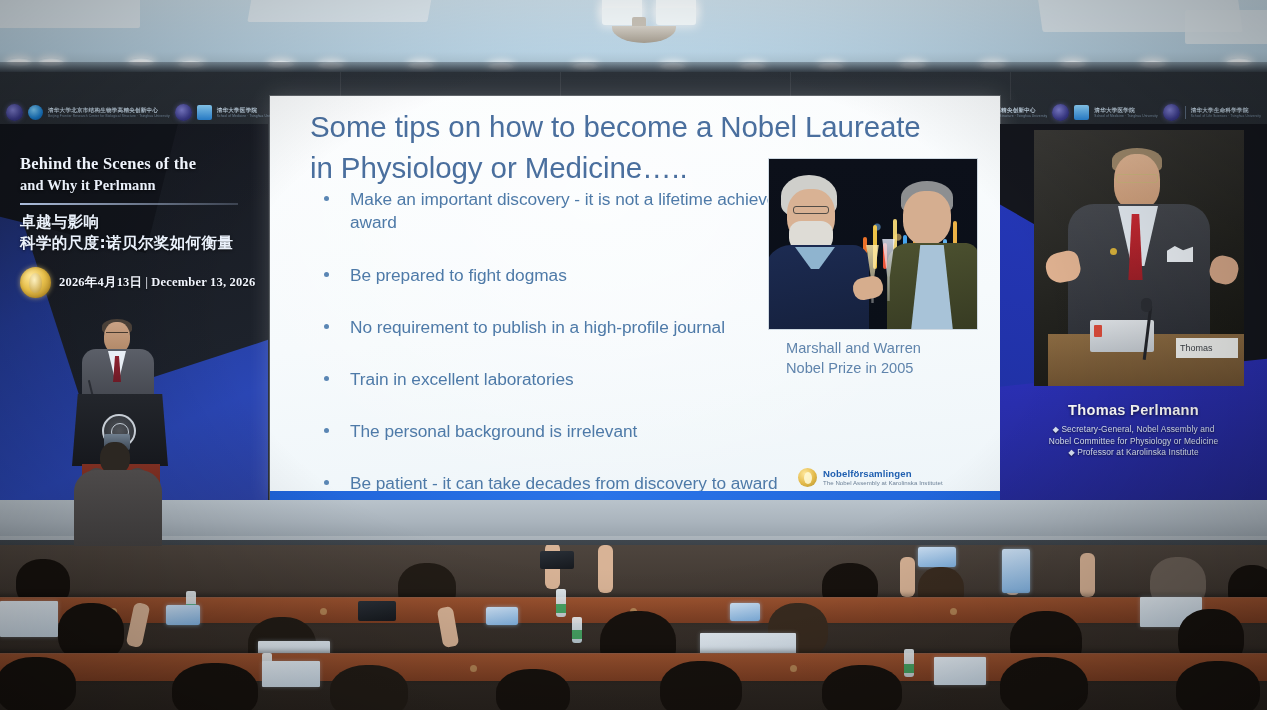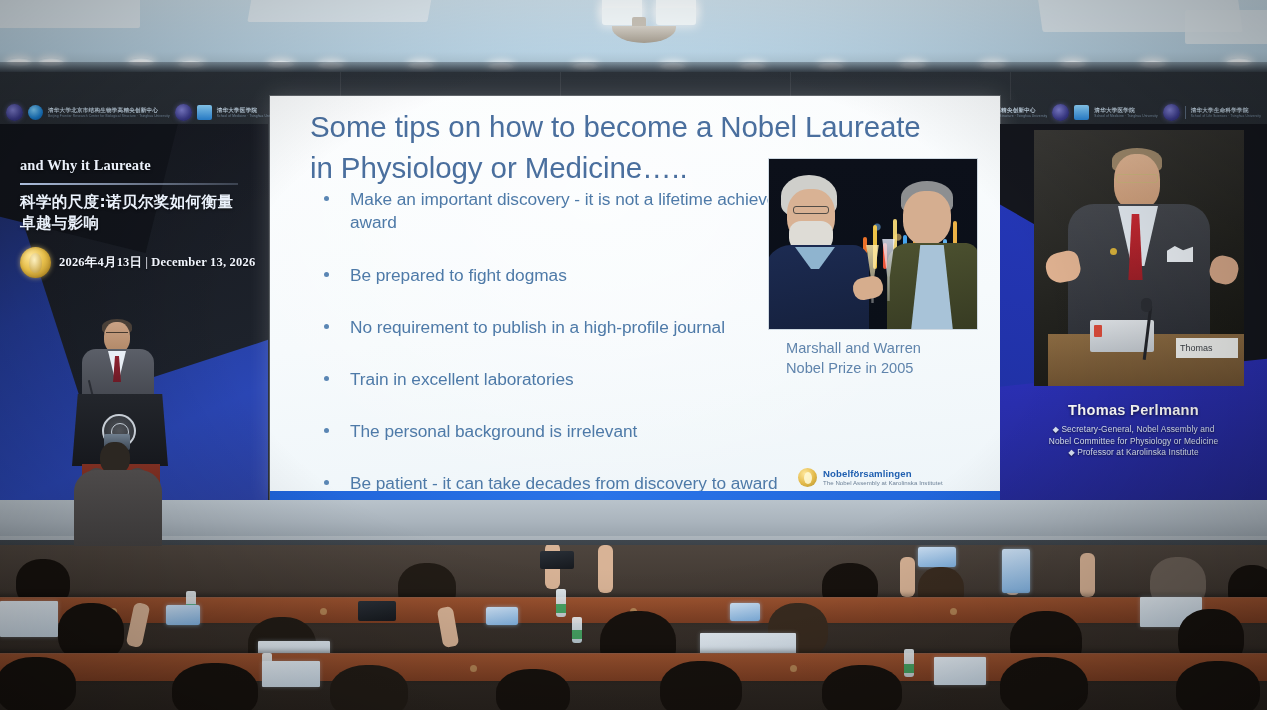--- a/index.html
+++ b/index.html
@@ -603,24 +603,25 @@
     <div class="logo-text">
       <div class="cn">清华大学生命科学学院</div>
       <div class="en">School of Life Sciences · Tsinghua University</div>
     </div>
   </div>
 
   <div class="banner-left">
     <div class="diag-dark"></div>
     <div class="diag-dark2"></div>
     <div class="bl-content">
-      <div class="bl-l3">and Why it Laureate</div>
+      <div class="bl-l1">Behind the Scenes of the</div>
+      <div class="bl-l3">and Why it Perlmann</div>
       <div class="bl-rule"></div>
+      <div class="bl-cn">卓越与影响</div>
       <div class="bl-cn">科学的尺度:诺贝尔奖如何衡量</div>
-      <div class="bl-cn">卓越与影响</div>
       <div class="bl-daterow">
         <div class="nobel-medal"></div>
         <div class="bl-date">
           <span>2026年4月13日</span><span class="sep">|</span><span>December 13, 2026</span>
         </div>
       </div>
     </div>
   </div>
 
   <div class="podium-scene">

